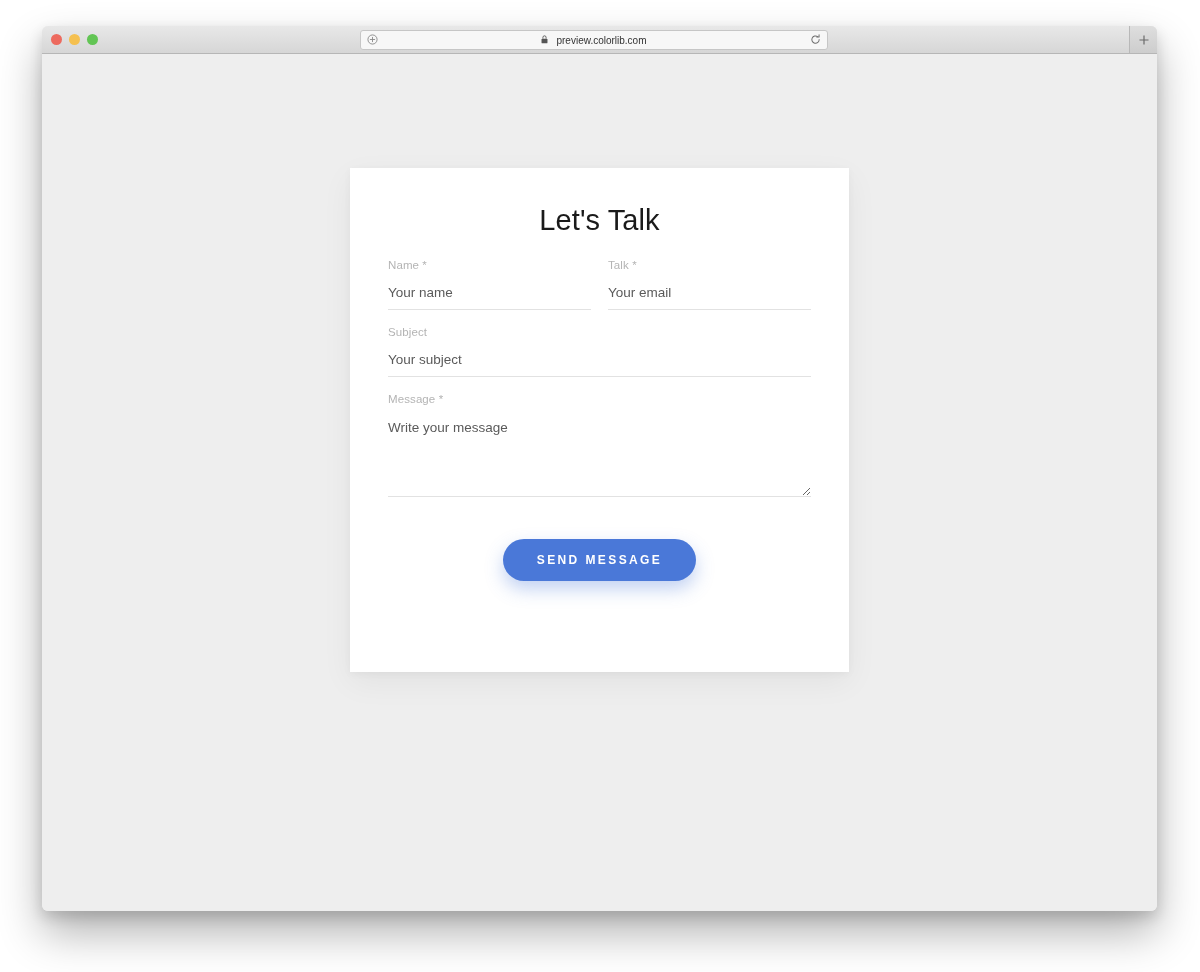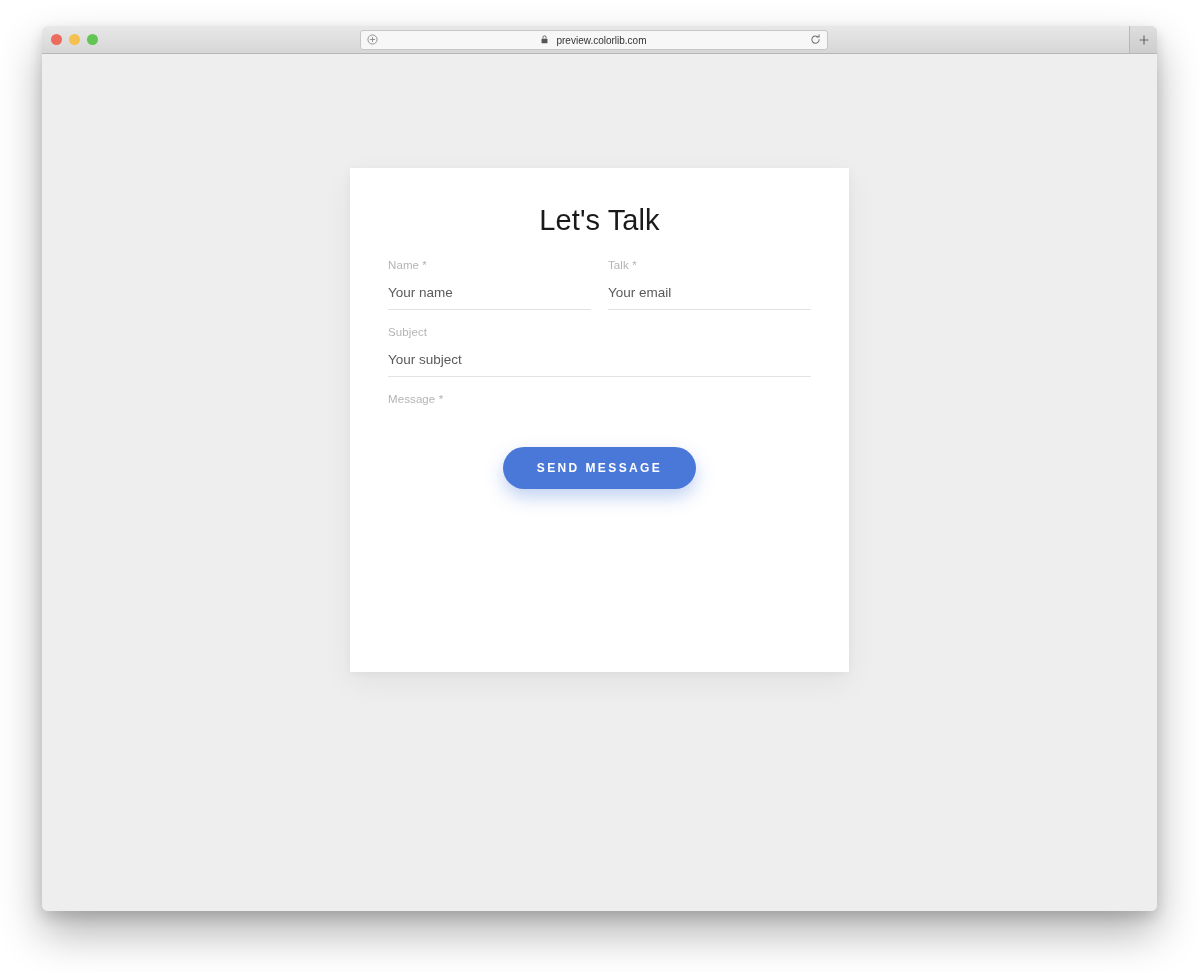--- a/index.html
+++ b/index.html
@@ -273,20 +273,21 @@
           </div>
         </div>
 
         <div class="field-full">
           <label class="field-label">Subject</label>
           <input class="field-input" type="text" placeholder="Your subject" style="">
         </div>
 
         <div class="field-full" id="message-field">
           <label class="field-label">Message *</label>
+          <textarea id="message-input" placeholder="Write your message" style=""></textarea>
         </div>
 
         <div id="submit-row">
           <button id="send-message-button" type="submit">SEND MESSAGE</button>
         </div>
 
       </form>
     </div>
   </div>
 </div>

